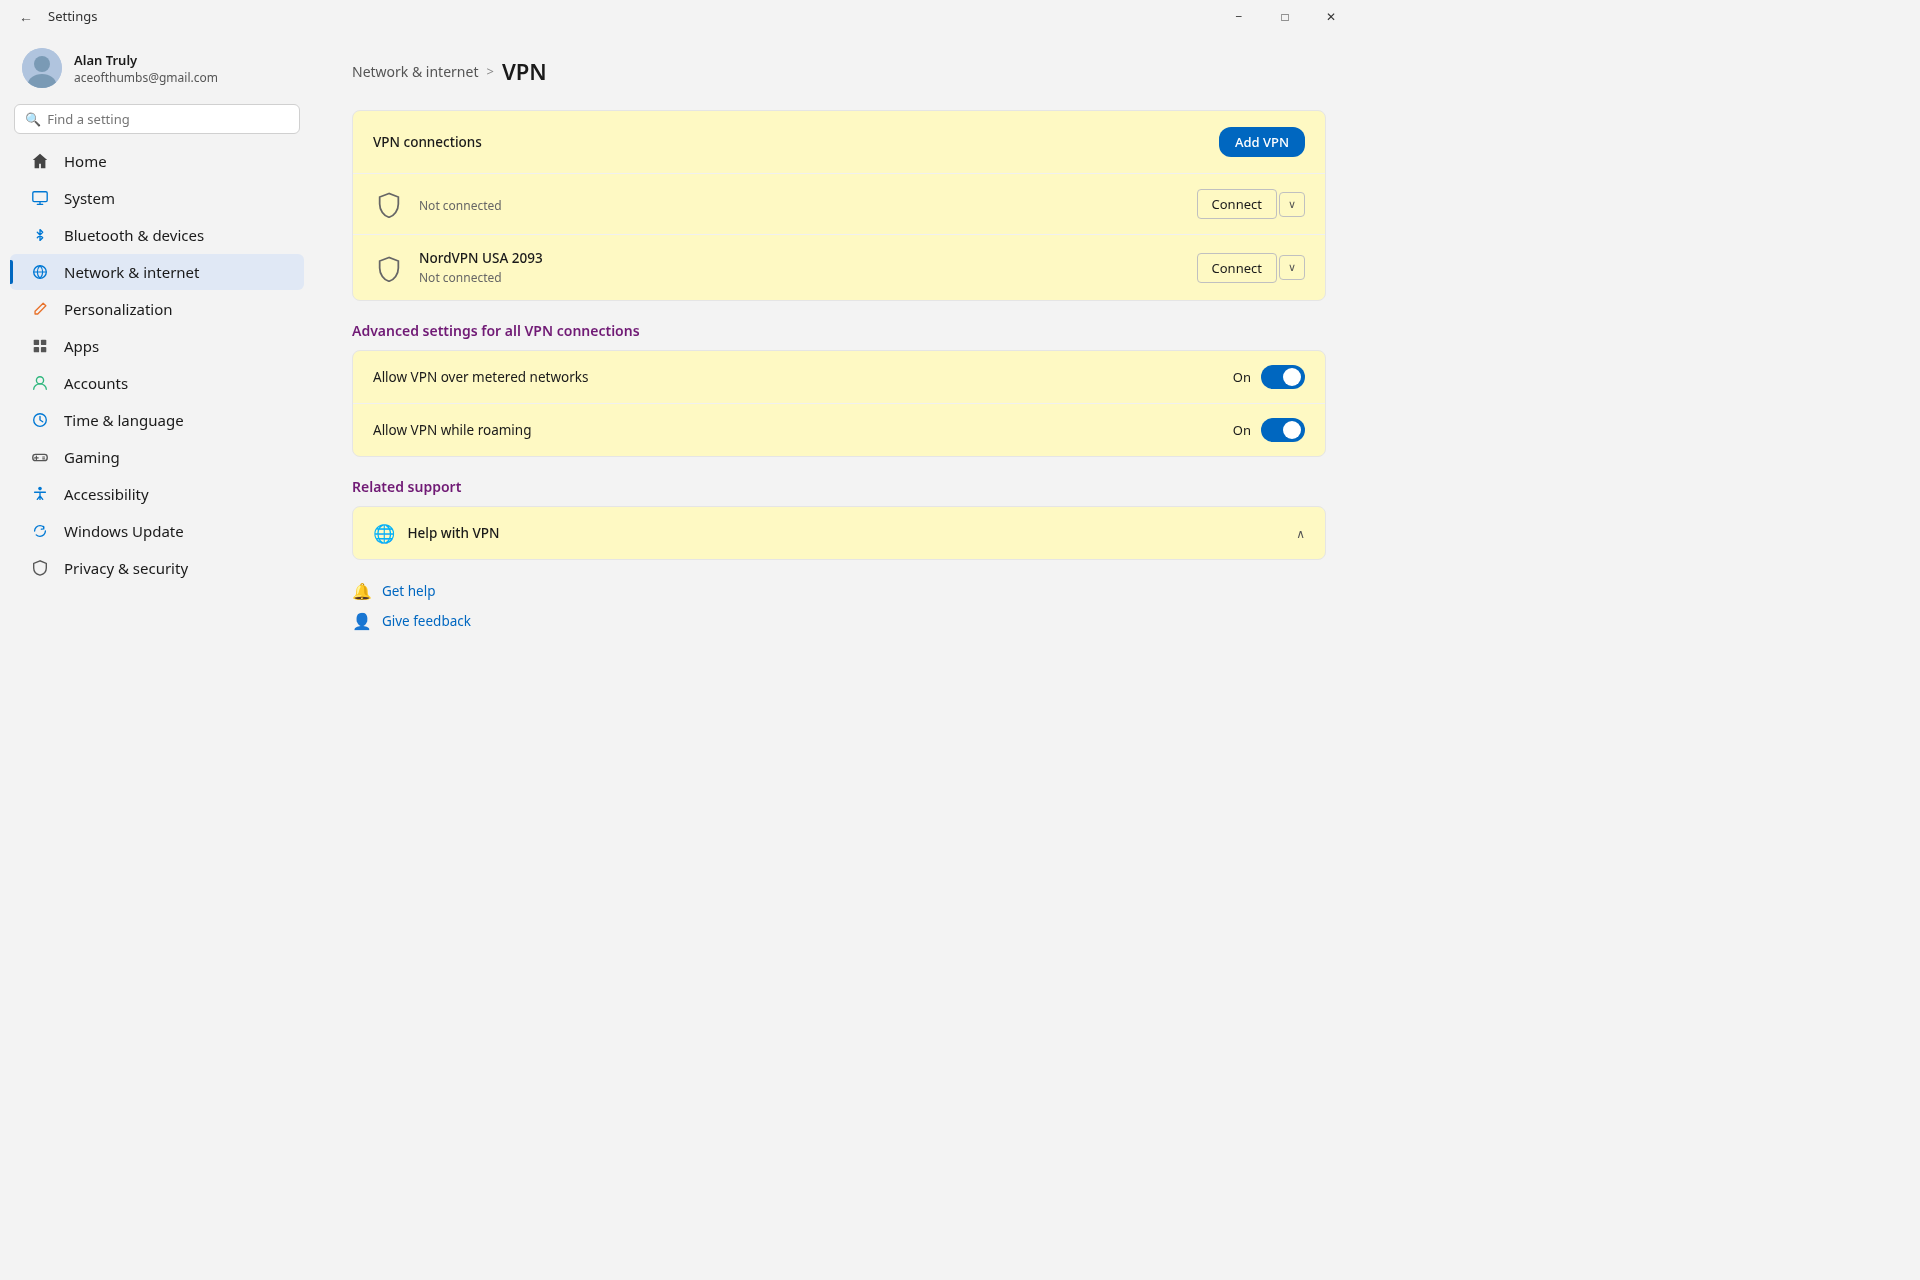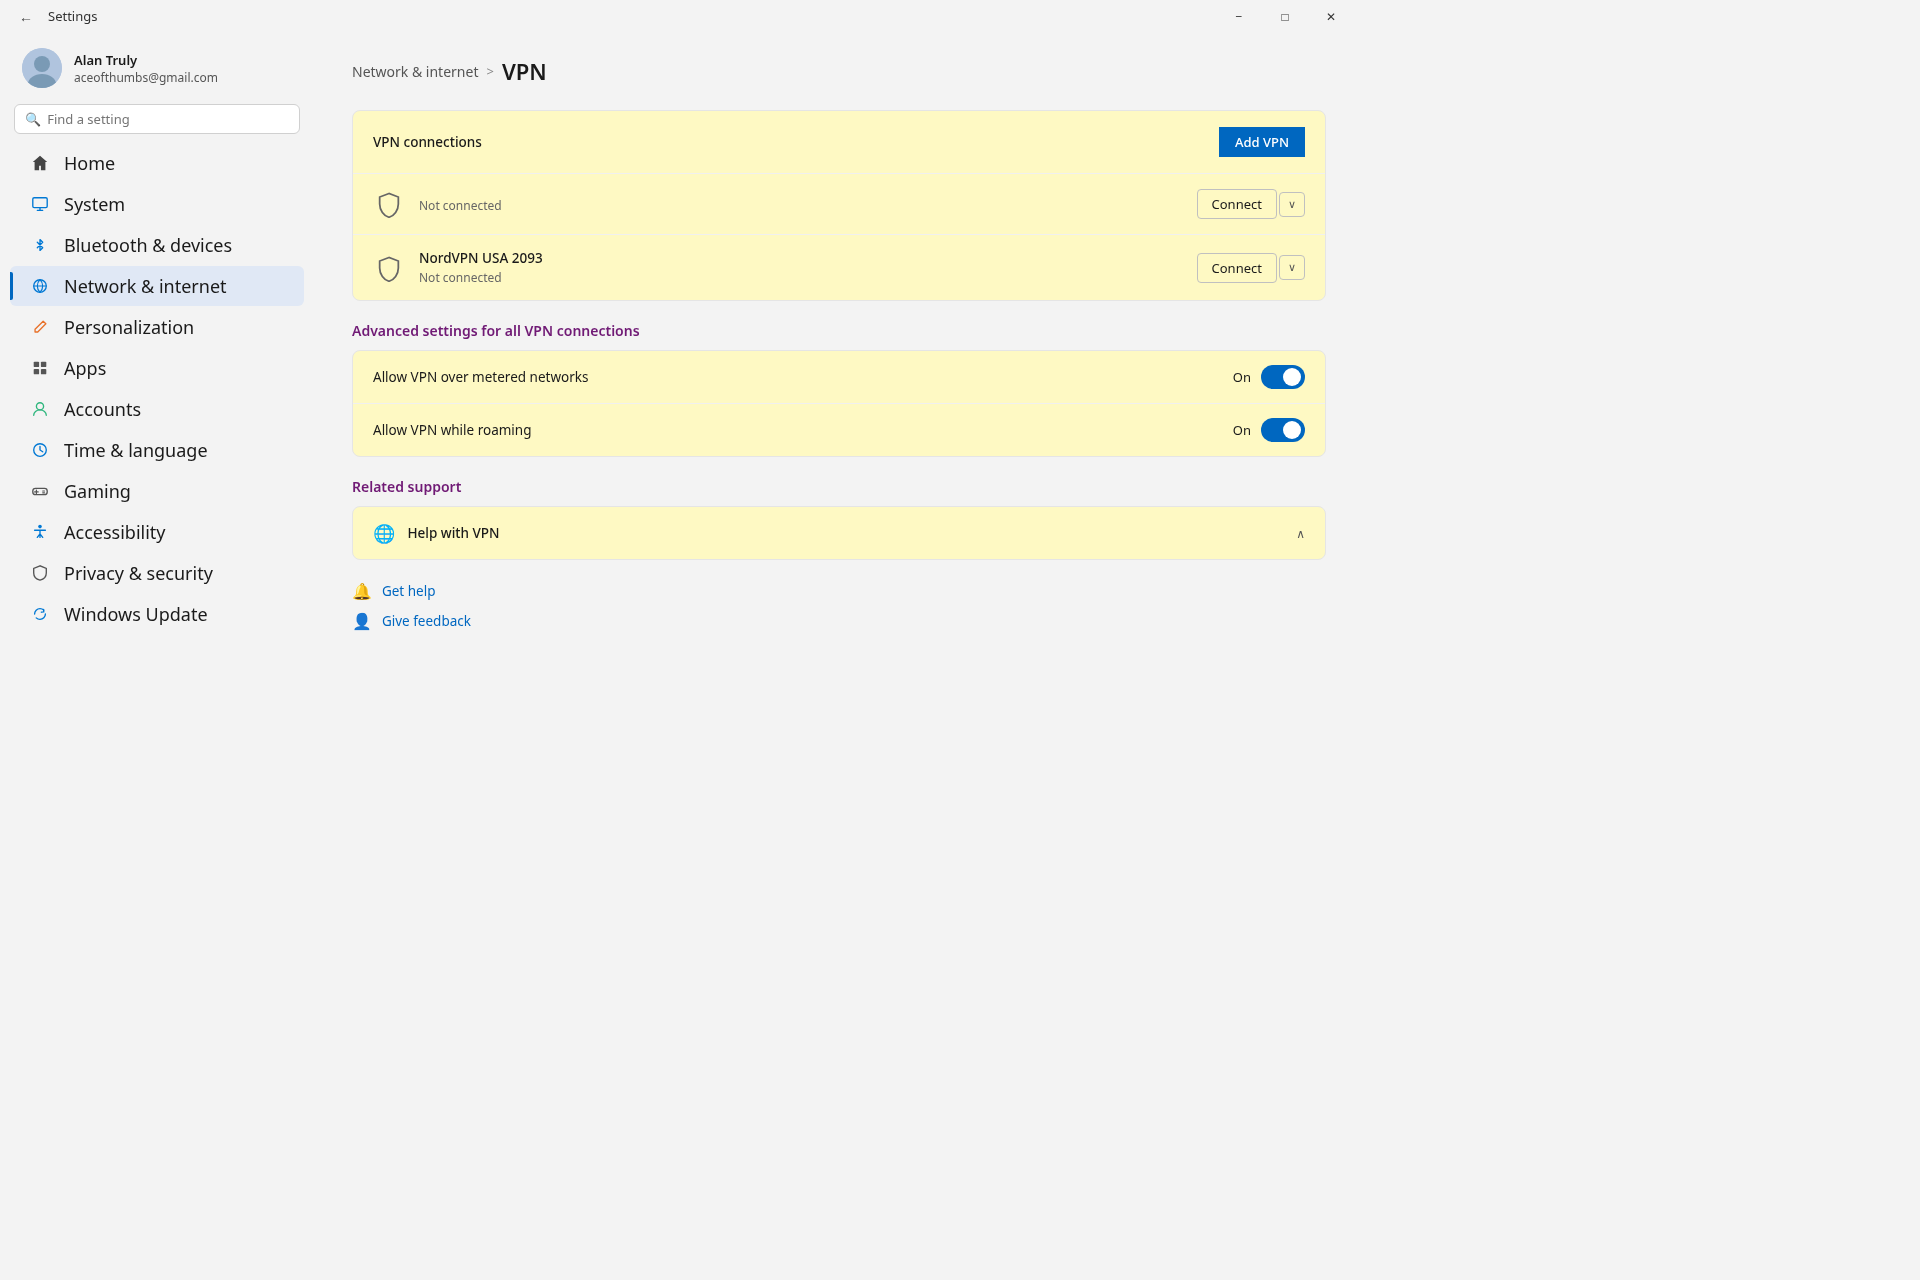--- a/index.html
+++ b/index.html
@@ -117,21 +117,21 @@
     }
     .search-icon-svg { color: #666; font-size: 13px; }
     .nav-item {
       display: flex;
       align-items: center;
       padding: 8px 20px;
       cursor: pointer;
       border-radius: 6px;
       margin: 1px 8px;
       gap: 14px;
-      font-size: 18px;
+      font-size: 15px;
       color: #1a1a1a;
       position: relative;
       text-align: center;
     }
     .nav-item.active {
       background: #e0e8f5;
       color: #1a1a1a;
     }
     .nav-item.active::before {
       content: '';
@@ -181,21 +181,21 @@
       align-items: center;
       justify-content: space-between;
       padding: 16px 20px;
       border-bottom: 1px solid #f0f0f0;
     }
     .card-header-title { font-size: 13.5px; font-weight: 500; }
     .add-vpn-btn {
       background: #0067c0;
       color: white;
       border: none;
-      border-radius: 0;
+      border-radius: 12px;
       padding: 6px 16px;
       font-size: 13px;
       cursor: pointer;
       font-family: inherit;
       font-weight: 500;
     }
     .vpn-item {
       display: flex;
       align-items: center;
       padding: 14px 20px;
@@ -452,33 +452,33 @@
               <svg width="18" height="18" viewBox="0 0 20 20" fill="none">
                 <circle cx="10" cy="4" r="2" fill="#0078d4"></circle>
                 <path d="M4 8h12M10 8v8M7 16l3-4 3 4" stroke="#0078d4" stroke-width="1.5" stroke-linecap="round" stroke-linejoin="round" fill="none"></path>
               </svg>
             </span>
             <span>Accessibility</span>
           </div>
           <div class="nav-item">
             <span class="nav-icon">
               <svg width="18" height="18" viewBox="0 0 20 20" fill="none">
-                <path d="M10 2L3 5v5c0 4 3 7 7 8 4-1 7-4 7-8V5L10 2z" stroke="#555" stroke-width="1.5" fill="none"></path>
-              </svg>
-            </span>
-            <span>Privacy &amp; security</span>
-          </div>
-          <div class="nav-item">
-            <span class="nav-icon">
-              <svg width="18" height="18" viewBox="0 0 20 20" fill="none">
                 <path d="M4 10a6 6 0 016-6 6 6 0 014.2 1.7M16 10a6 6 0 01-6 6 6 6 0 01-4.2-1.7" stroke="#0078d4" stroke-width="1.5" stroke-linecap="round" fill="none"></path>
                 <path d="M14 5l0.2 2.7L11.5 8" stroke="#0078d4" stroke-width="1.5" stroke-linecap="round" stroke-linejoin="round"></path>
               </svg>
             </span>
             <span>Windows Update</span>
+          </div>
+          <div class="nav-item">
+            <span class="nav-icon">
+              <svg width="18" height="18" viewBox="0 0 20 20" fill="none">
+                <path d="M10 2L3 5v5c0 4 3 7 7 8 4-1 7-4 7-8V5L10 2z" stroke="#555" stroke-width="1.5" fill="none"></path>
+              </svg>
+            </span>
+            <span>Privacy &amp; security</span>
           </div>
         </div>
     </div>
 
     <div class="content">
 
       <div class="breadcrumb">
         <span class="breadcrumb-parent">Network &amp; internet</span>
         <span class="breadcrumb-sep">&gt;</span>
         <span class="breadcrumb-current">VPN</span>

